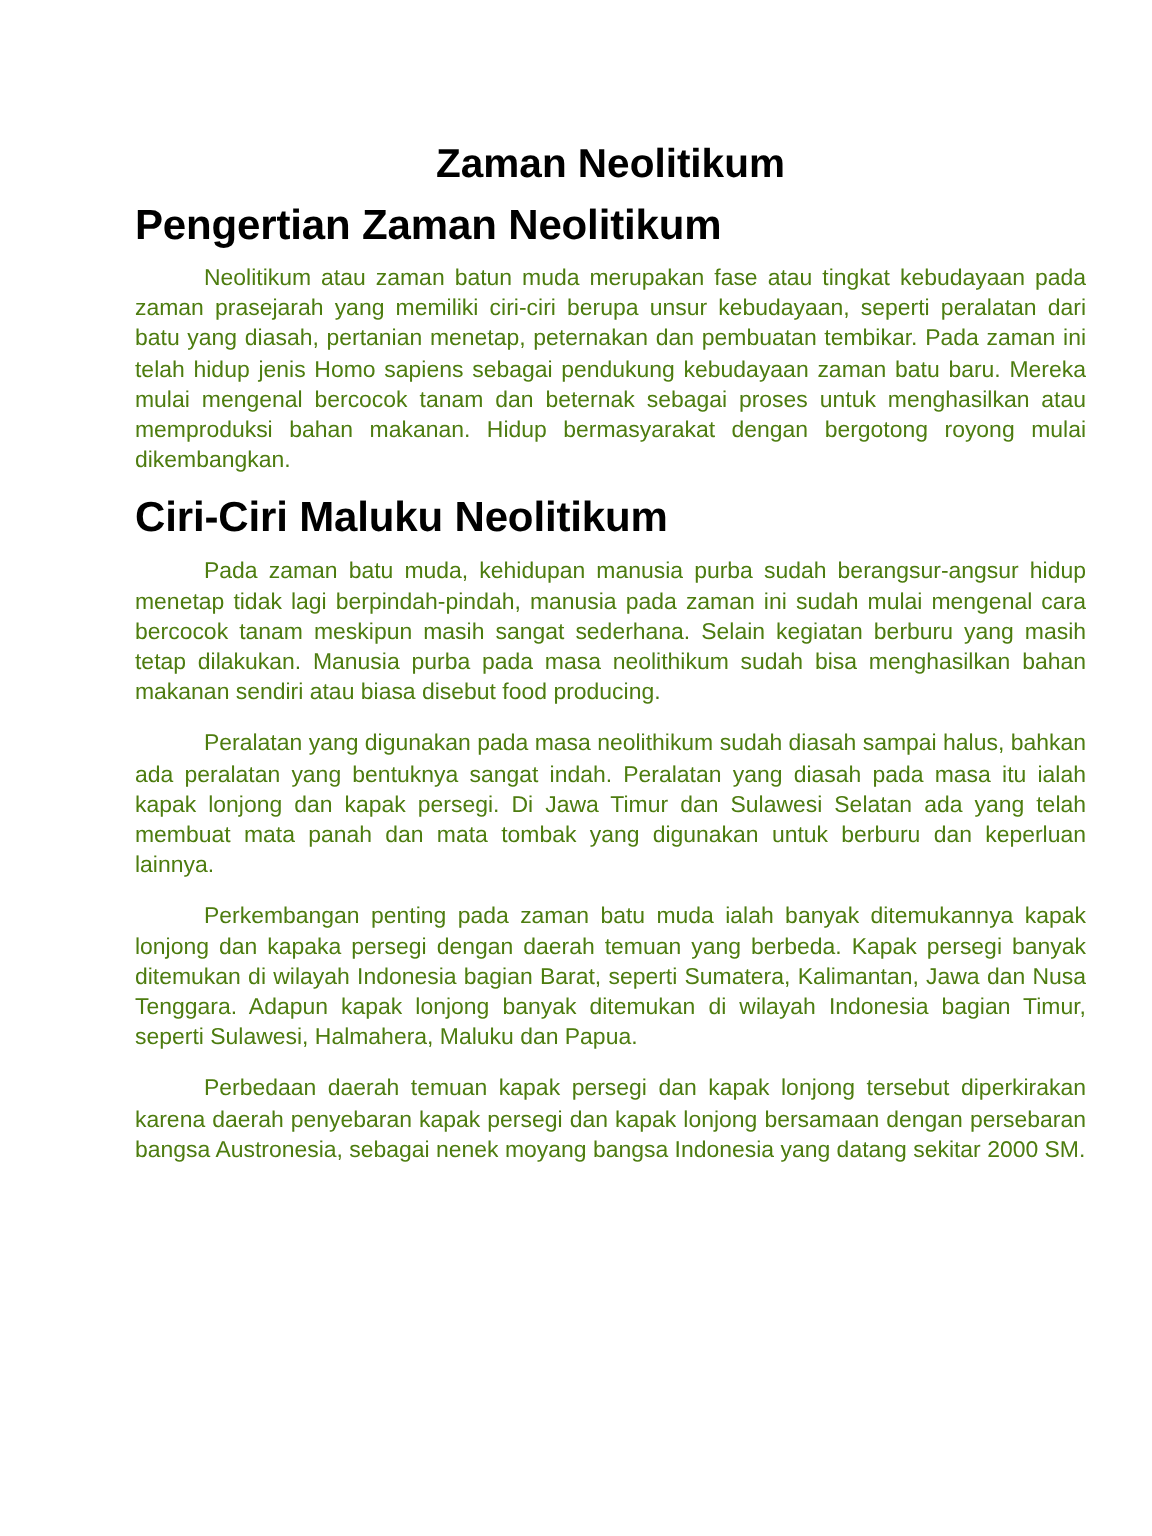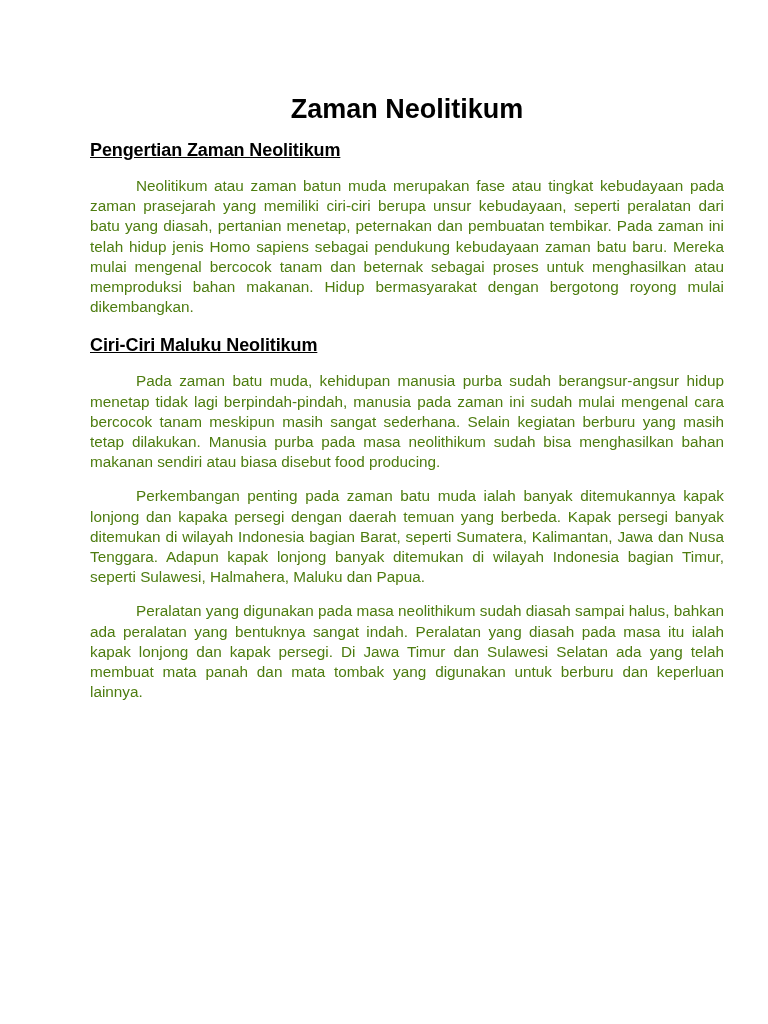--- a/index.html
+++ b/index.html
@@ -23,27 +23,26 @@
     }
     .doc-title {
       text-align: center;
       font-size: 27px;
       font-weight: bold;
       margin: 0;
       line-height: 34px;
       color: #000;
     }
     .section-heading {
-      font-size: 18px;
+      font-size: 28px;
       font-weight: bold;
       margin: 0;
       line-height: 28px;
       color: #000;
       letter-spacing: -0.1px;
-      text-decoration: underline;
     }
     .h-first { margin-top: 10px; margin-bottom: 12px; }
     .h-second { margin-top: 14px; margin-bottom: 12px; }
     .para {
       font-size: 15.3px;
       line-height: 20.2px;
       text-align: justify;
       text-indent: 46px;
       margin: 0 0 14px 0;
       color: #4d7c0f;
@@ -56,16 +55,17 @@
   <h1 class="doc-title">Zaman Neolitikum</h1>
 
   <section>
     <h2 class="section-heading h-first">Pengertian Zaman Neolitikum</h2>
     <p class="para">Neolitikum atau zaman batun muda merupakan fase atau tingkat kebudayaan pada zaman prasejarah yang memiliki ciri-ciri berupa unsur kebudayaan, seperti peralatan dari batu yang diasah, pertanian menetap, peternakan dan pembuatan tembikar. Pada zaman ini telah hidup jenis Homo sapiens sebagai pendukung kebudayaan zaman batu baru. Mereka mulai mengenal bercocok tanam dan beternak sebagai proses untuk menghasilkan atau memproduksi bahan makanan. Hidup bermasyarakat dengan bergotong royong mulai dikembangkan.</p>
   </section>
 
   <section>
     <h2 class="section-heading h-second">Ciri-Ciri Maluku Neolitikum</h2>
     <p class="para">Pada zaman batu muda, kehidupan manusia purba sudah berangsur-angsur hidup menetap tidak lagi berpindah-pindah, manusia pada zaman ini sudah mulai mengenal cara bercocok tanam meskipun masih sangat sederhana. Selain kegiatan berburu yang masih tetap dilakukan. Manusia purba pada masa neolithikum sudah bisa menghasilkan bahan makanan sendiri atau biasa disebut food producing.</p>
+    <p class="para">Peralatan yang digunakan pada masa neolithikum sudah diasah sampai halus, bahkan ada peralatan yang bentuknya sangat indah. Peralatan yang diasah pada masa itu ialah kapak lonjong dan kapak persegi. Di Jawa Timur dan Sulawesi Selatan ada yang telah membuat mata panah dan mata tombak yang digunakan untuk berburu dan keperluan lainnya.</p>
     <p class="para">Perkembangan penting pada zaman batu muda ialah banyak ditemukannya kapak lonjong dan kapaka persegi dengan daerah temuan yang berbeda. Kapak persegi banyak ditemukan di wilayah Indonesia bagian Barat, seperti Sumatera, Kalimantan, Jawa dan Nusa Tenggara. Adapun kapak lonjong banyak ditemukan di wilayah Indonesia bagian Timur, seperti Sulawesi, Halmahera, Maluku dan Papua.</p>
-    <p class="para">Peralatan yang digunakan pada masa neolithikum sudah diasah sampai halus, bahkan ada peralatan yang bentuknya sangat indah. Peralatan yang diasah pada masa itu ialah kapak lonjong dan kapak persegi. Di Jawa Timur dan Sulawesi Selatan ada yang telah membuat mata panah dan mata tombak yang digunakan untuk berburu dan keperluan lainnya.</p>
+    <p class="para">Perbedaan daerah temuan kapak persegi dan kapak lonjong tersebut diperkirakan karena daerah penyebaran kapak persegi dan kapak lonjong bersamaan dengan persebaran bangsa Austronesia, sebagai nenek moyang bangsa Indonesia yang datang sekitar 2000 SM.</p>
   </section>
 </div>
 
 </body></html>

